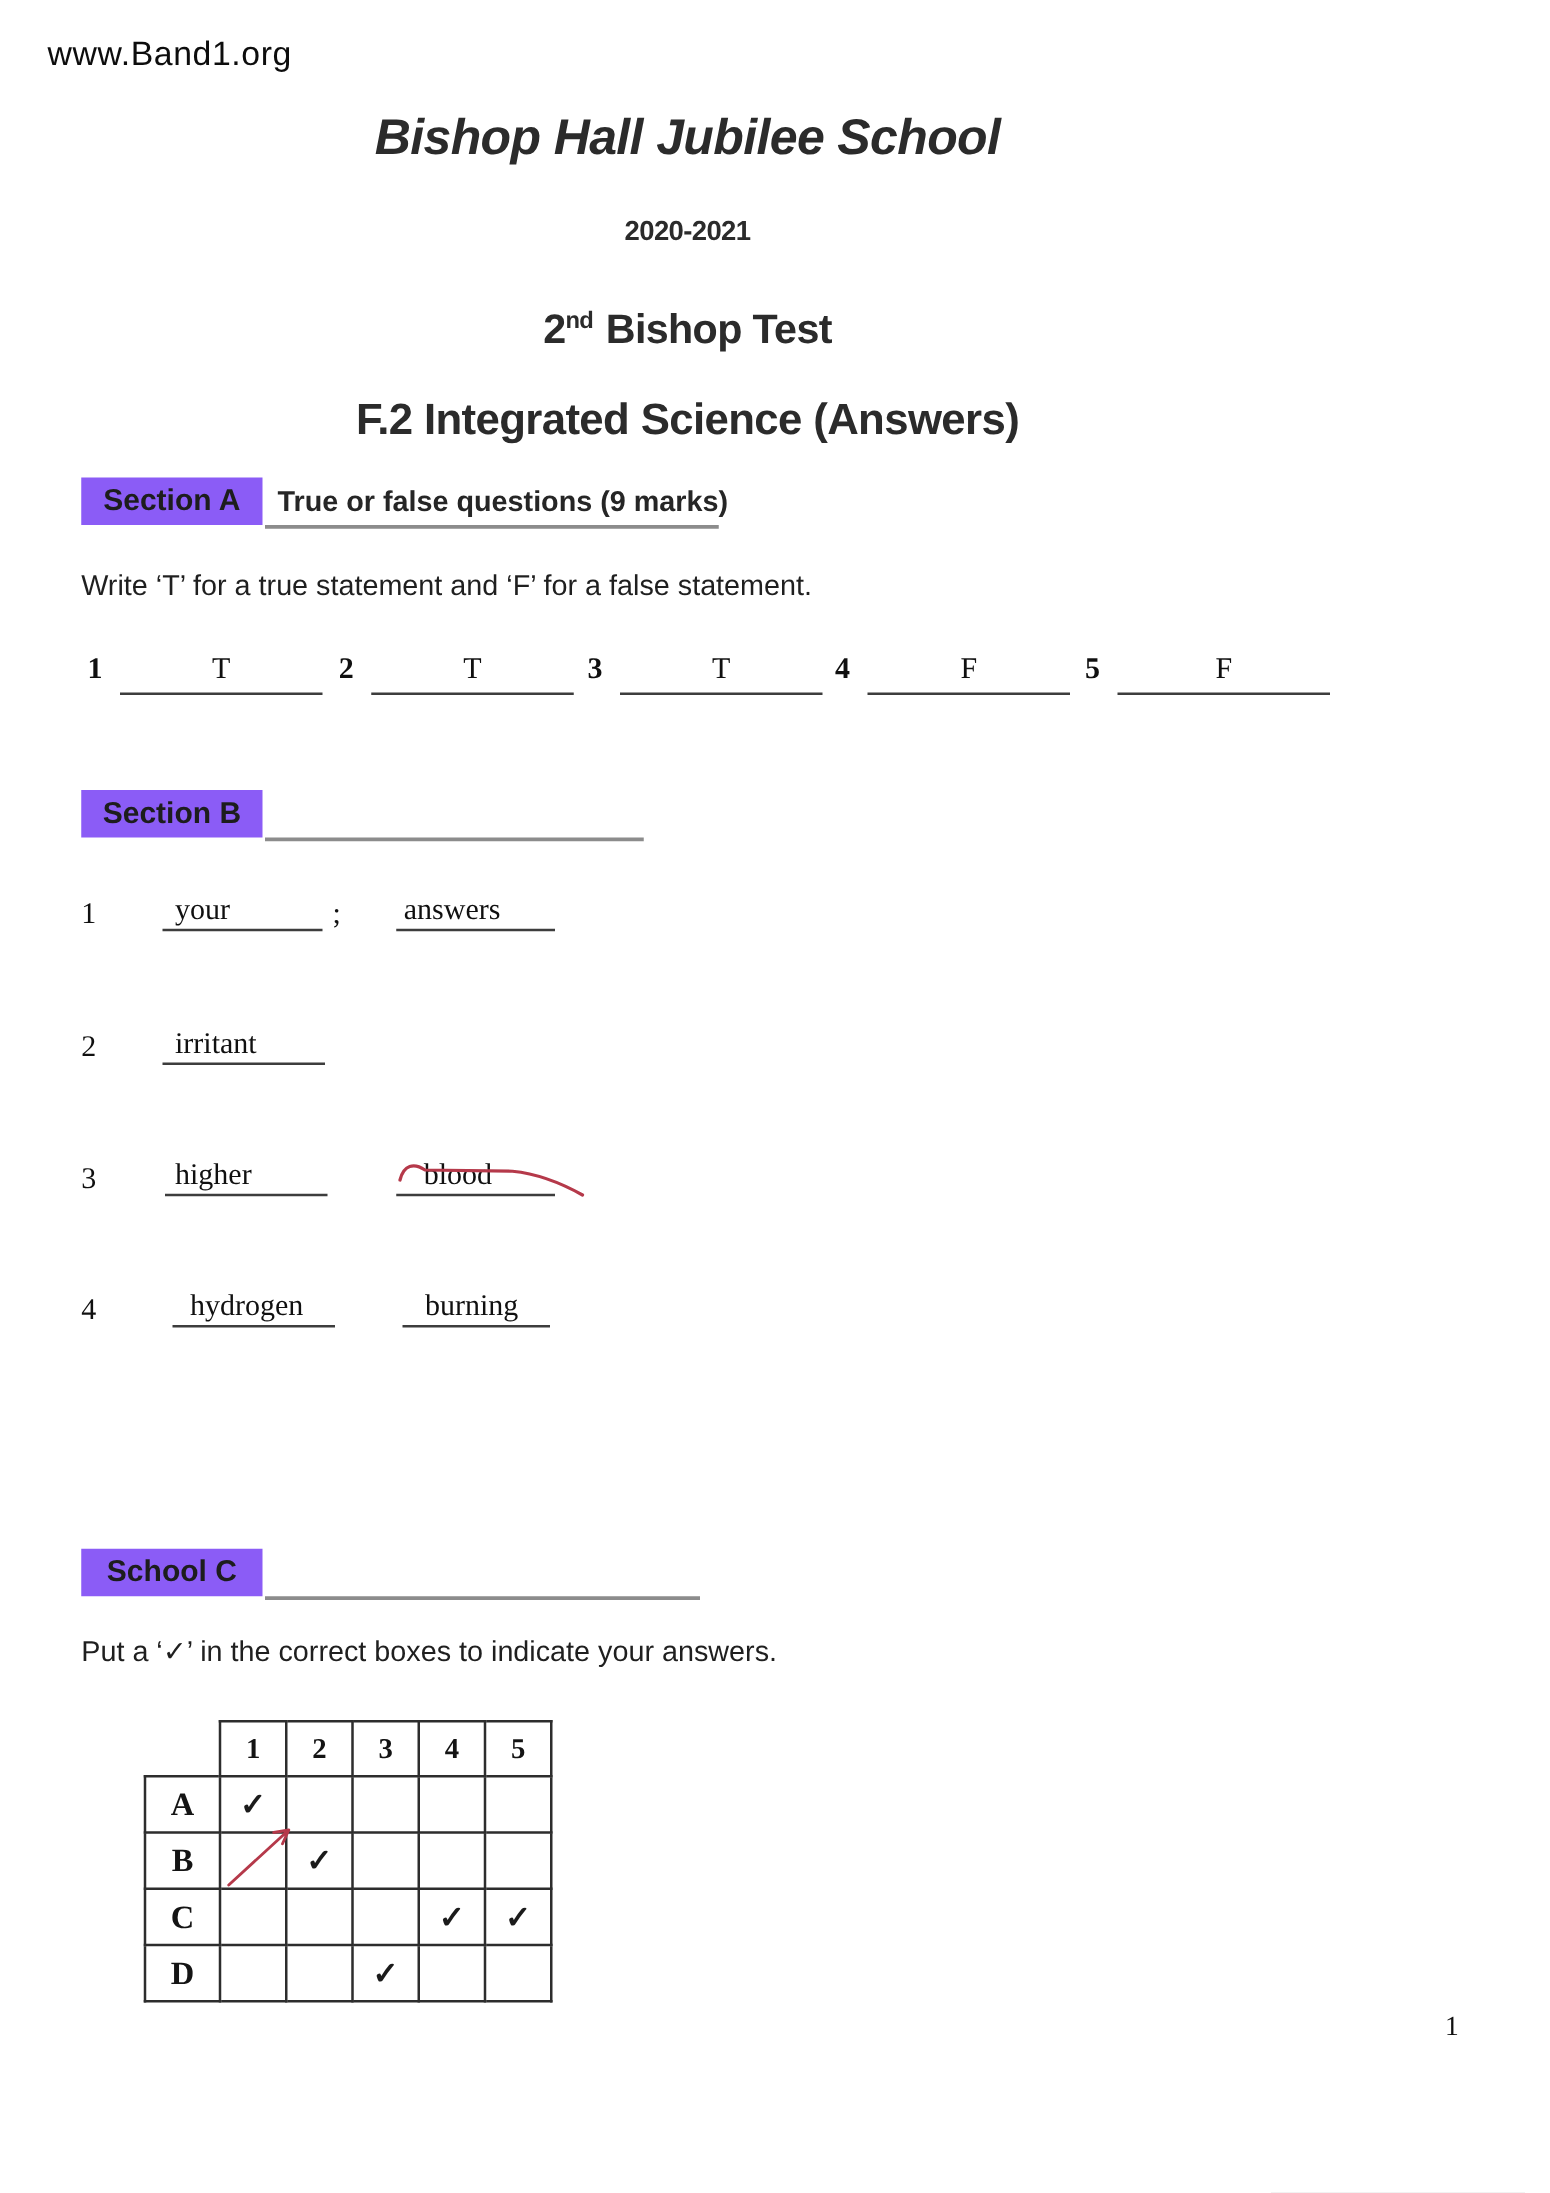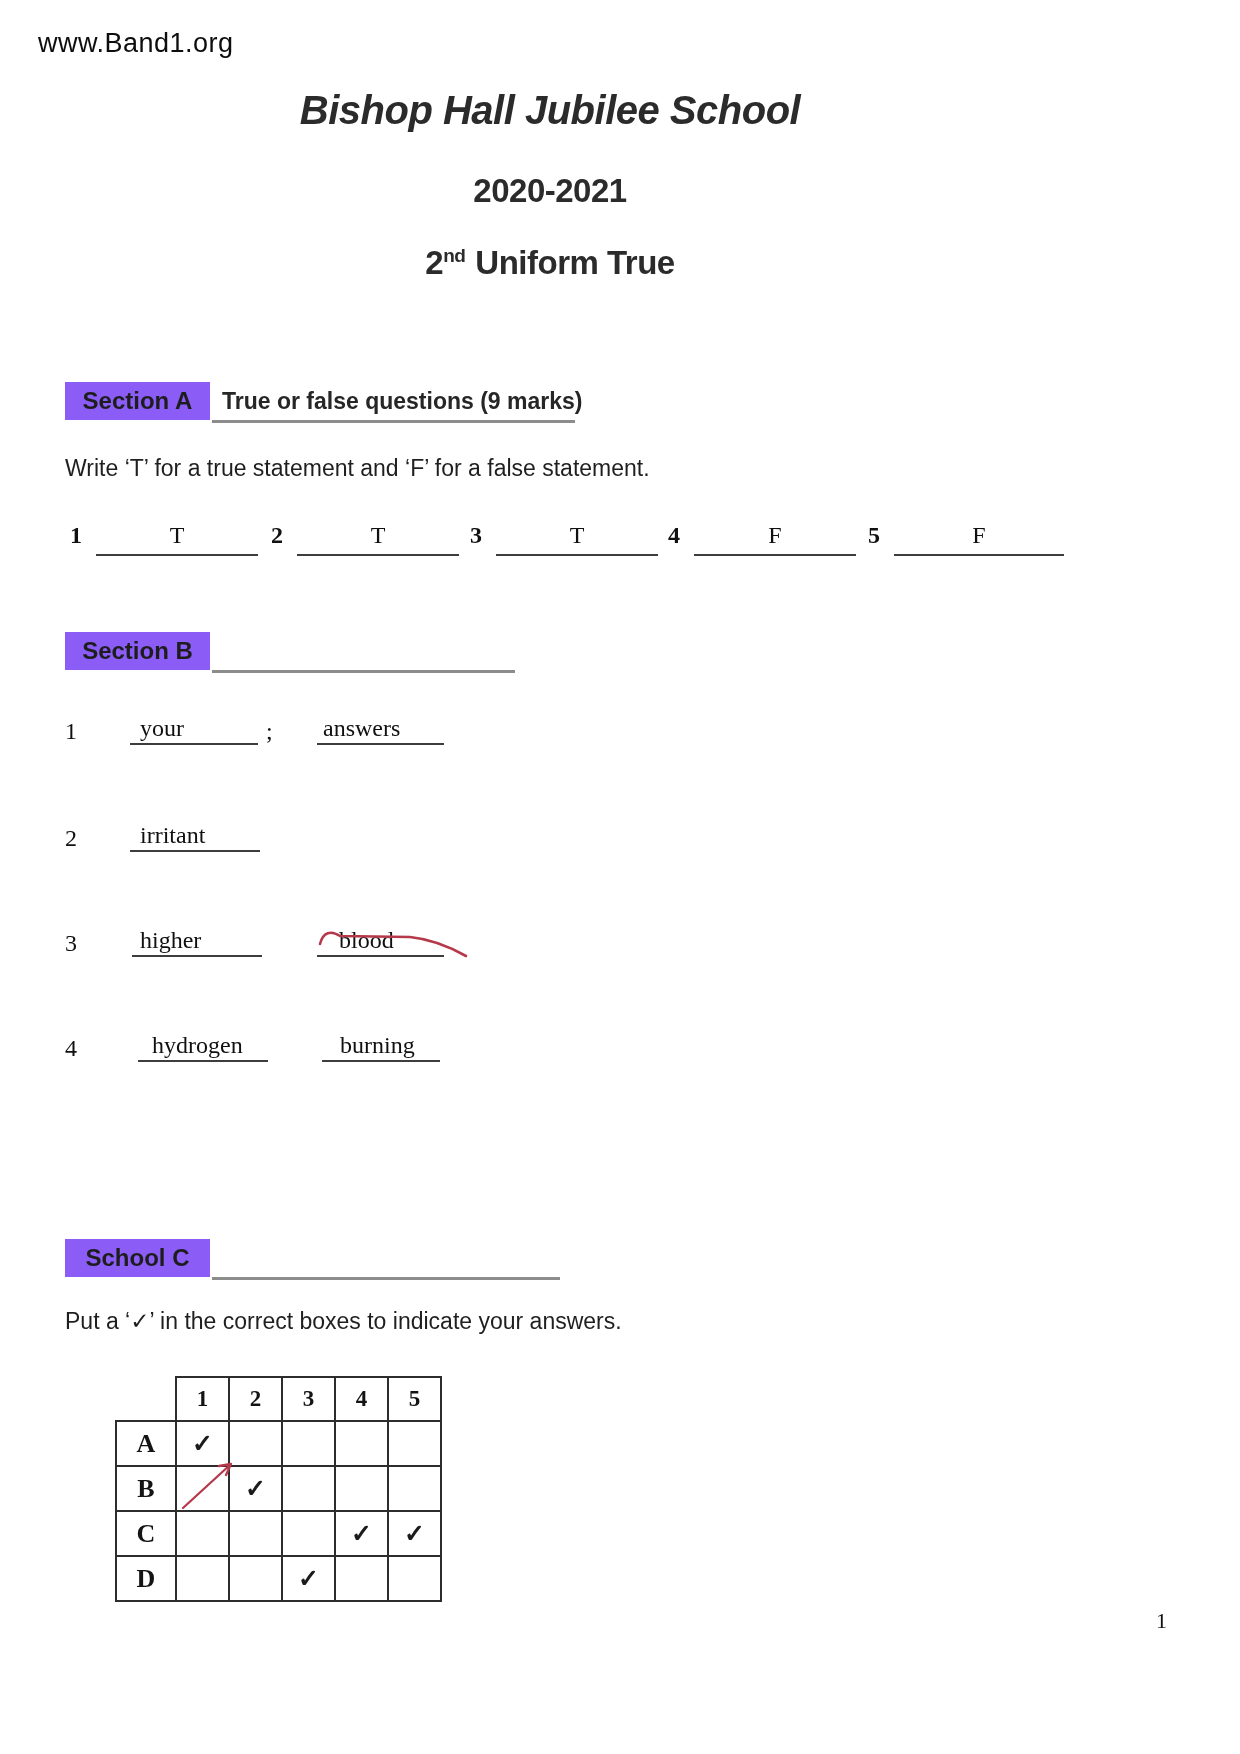--- a/index.html
+++ b/index.html
@@ -4,21 +4,21 @@
 <style>
   html,body{margin:0;padding:0;background:#e8e8e8;}
   .page{
     position:relative;width:1240px;height:1754px;background:#ffffff;
     font-family:"Liberation Sans",sans-serif;color:#222;overflow:hidden;
     margin:0 auto;
   }
   .watermark{position:absolute;left:38px;top:28px;font-size:27px;color:#0d0d0d;letter-spacing:0.5px;}
   .hline{position:absolute;left:0;width:1100px;text-align:center;font-weight:bold;color:#2b2b2b;letter-spacing:-0.5px;}
   .school{top:88px;font-size:40px;font-style:italic;}
-  .year{top:172px;font-size:33px;}
+  .year{top:172px;font-size:22px;}
   .test{top:244px;font-size:33px;}
   .test sup{font-size:19px;vertical-align:super;}
   .test .gap{display:inline-block;width:10px;}
   .paper{top:316px;font-size:35px;}
 
   .sec-label{
     position:absolute;left:65px;width:145px;height:38px;line-height:38px;text-align:center;
     background:#8b5cf6;font-weight:bold;font-size:24px;color:#1d1d1d;
   }
   .sec-title{position:absolute;left:222px;height:38px;line-height:38px;font-weight:bold;font-size:23px;color:#262626;}
@@ -60,21 +60,22 @@
 </style>
 </head>
 <body>
 
 <div class="page">
 
   <div class="watermark">www.Band1.org</div>
 
   <div class="hline school">Bishop Hall Jubilee School</div>
   <div class="hline year">2020-2021</div>
-  <div class="hline test"><span>2</span><sup>nd</sup><span class="gap"></span><span>Uniform True</span></div>
+  <div class="hline test"><span>2</span><sup>nd</sup><span class="gap"></span><span>Bishop Test</span></div>
+  <div class="hline paper">F.2 Integrated Science (Answers)</div>
 
   <div class="sec-label" style="top:382px">Section A</div>
   <div class="sec-title" style="top:382px">True or false questions (9 marks)</div>
   <div class="sec-rule" style="top:420px;width:363px"></div>
   <div class="instruction" style="top:455px">Write ‘T’ for a true statement and ‘F’ for a false statement.</div>
 
   <div class="ta-group" style="left:70px">
     <span class="ta-num">1</span>
     <span class="ta-ans">T</span>
   </div>

